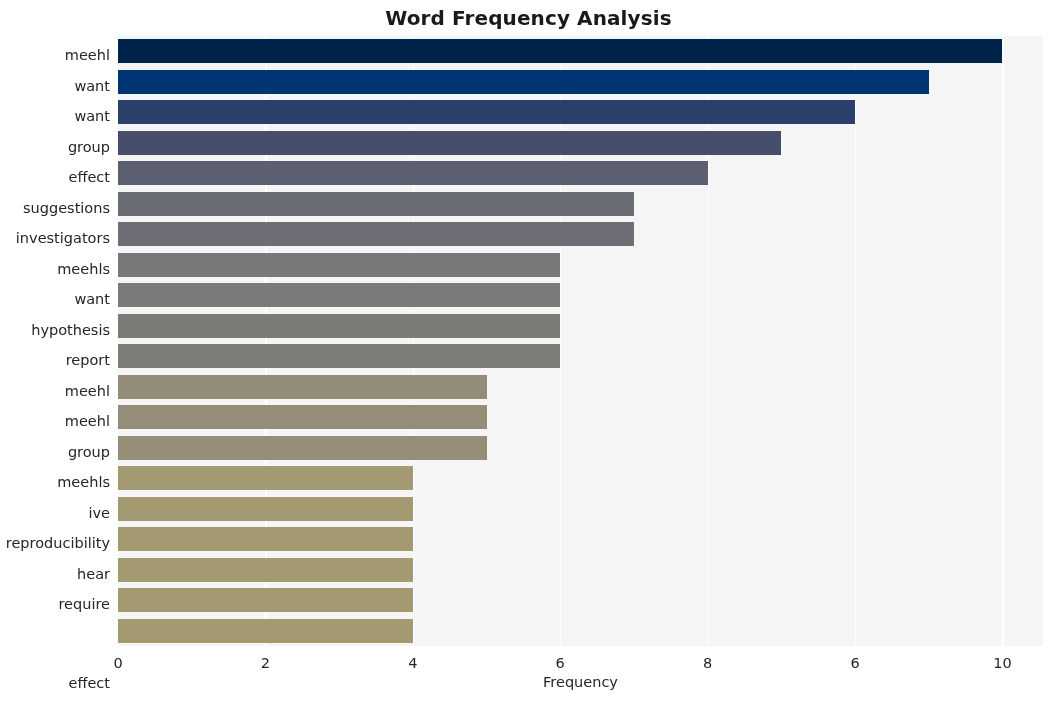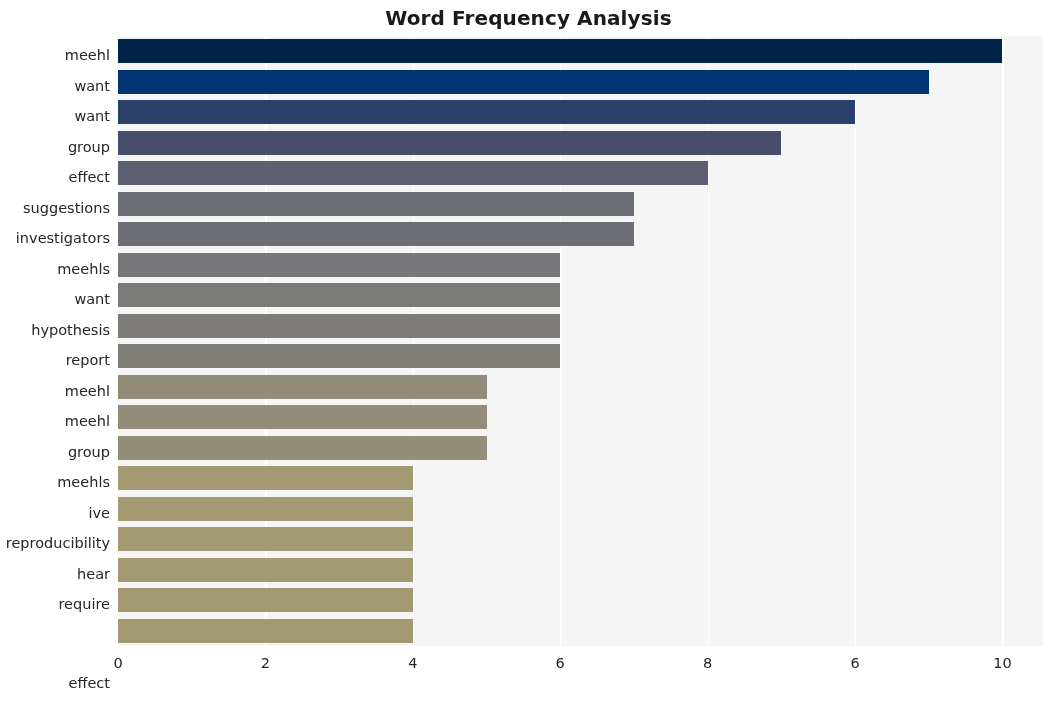--- a/index.html
+++ b/index.html
@@ -229,14 +229,15 @@
   <div id="x-axis">
       <div class="x-tick-label" style="left: 118px;">0</div>
       <div class="x-tick-label" style="left: 265.41px;">2</div>
       <div class="x-tick-label" style="left: 412.821px;">4</div>
       <div class="x-tick-label" style="left: 560.231px;">6</div>
       <div class="x-tick-label" style="left: 707.641px;">8</div>
       <div class="x-tick-label" style="left: 855.052px;">6</div>
       <div class="x-tick-label" style="left: 1002.46px;">10</div>
     </div>
 
+  <div id="x-axis-label">Frequency</div>
 
 </div>
 
 </body></html>

